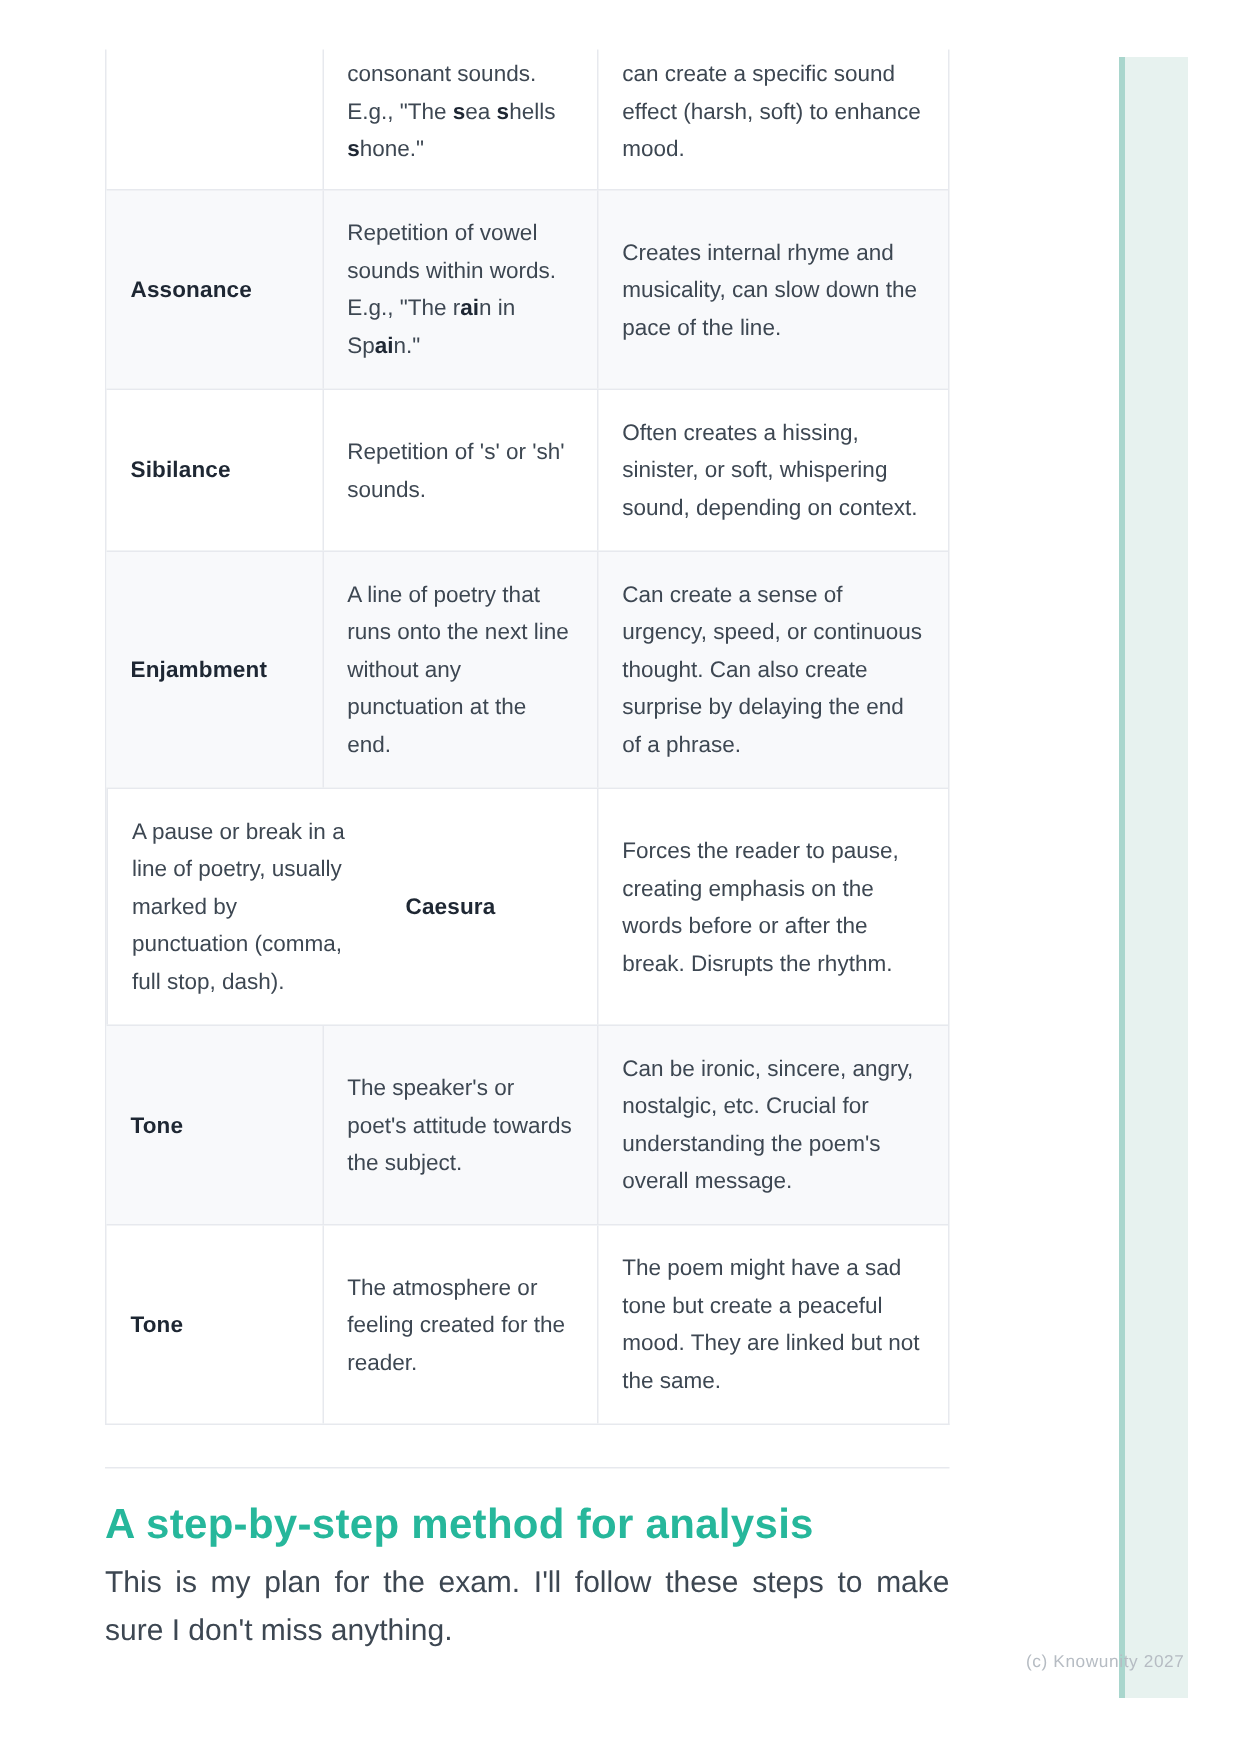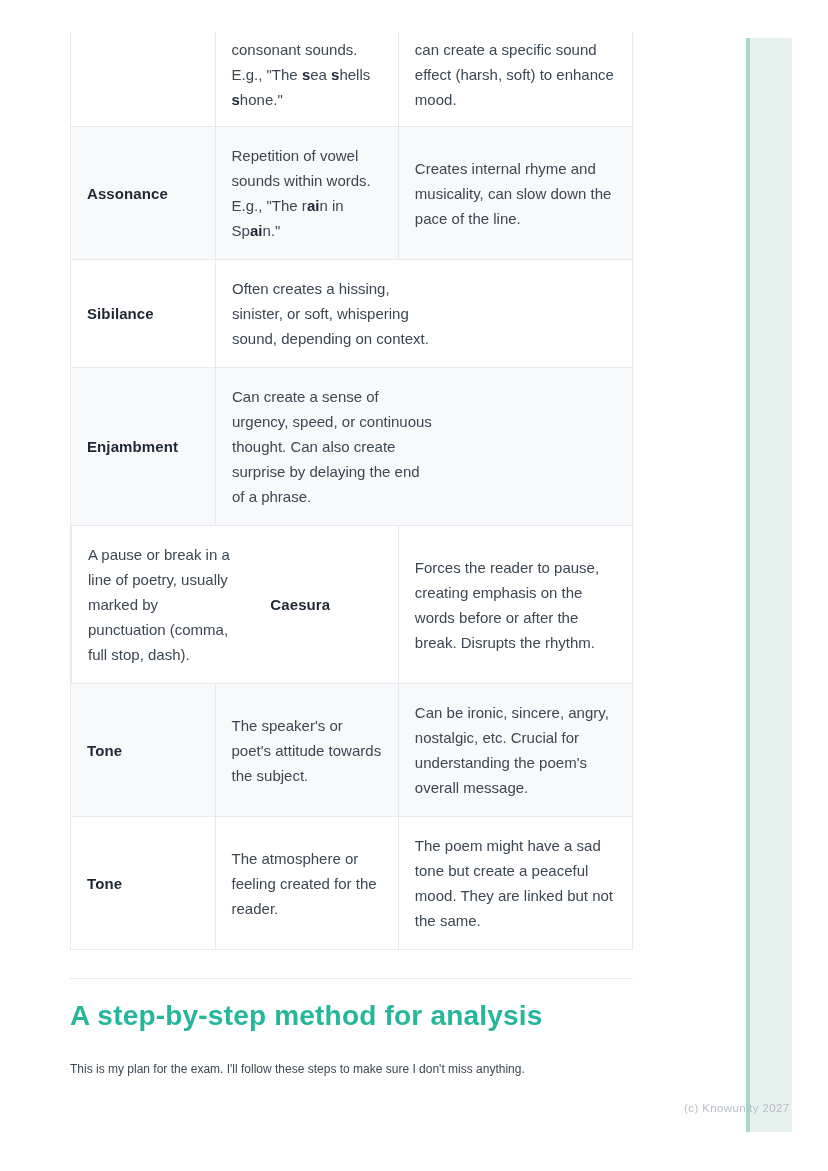--- a/index.html
+++ b/index.html
@@ -61,23 +61,23 @@
   }
   .section-heading {
     margin-top: 22px;
     font-size: 28px;
     line-height: 30px;
     font-weight: 700;
     color: var(--accent);
     letter-spacing: 0.2px;
   }
   .section-paragraph {
-    margin-top: 28px;
-    font-size: 12px;
-    line-height: 20px;
+    margin-top: 8px;
+    font-size: 20px;
+    line-height: 32px;
     color: var(--body_text);
     text-align: justify;
   }
   
   .edge-bar {
     position: absolute;
     left: 746px; top: 38px;
     width: 46px; height: 1094px;
     background: var(--bar_fill);
     border-left: 4px solid var(--bar_edge);
@@ -121,29 +121,35 @@
         </div>
       <div class="cell eff">
           <span>Creates internal rhyme and musicality, can slow down the pace of the line.</span>
         </div>
     </div>
 
     <div class="prow">
       <div class="cell term">
           <span>Sibilance</span>
         </div>
+      <div class="cell def">
+          <span>Repetition of 's' or 'sh' sounds.</span>
+        </div>
       <div class="cell eff">
           <span>Often creates a hissing, sinister, or soft, whispering sound, depending on context.</span>
         </div>
     </div>
 
     <div class="prow shaded">
       <div class="cell term">
           <span>Enjambment</span>
         </div>
+      <div class="cell def">
+          <span>A line of poetry that runs onto the next line without any punctuation at the end.</span>
+        </div>
       <div class="cell eff">
           <span>Can create a sense of urgency, speed, or continuous thought. Can also create surprise by delaying the end of a phrase.</span>
         </div>
     </div>
 
     <div class="prow">
       <div class="cell def">
           <span>A pause or break in a line of poetry, usually marked by punctuation (comma, full stop, dash).</span>
         </div>
       <div class="cell term">

